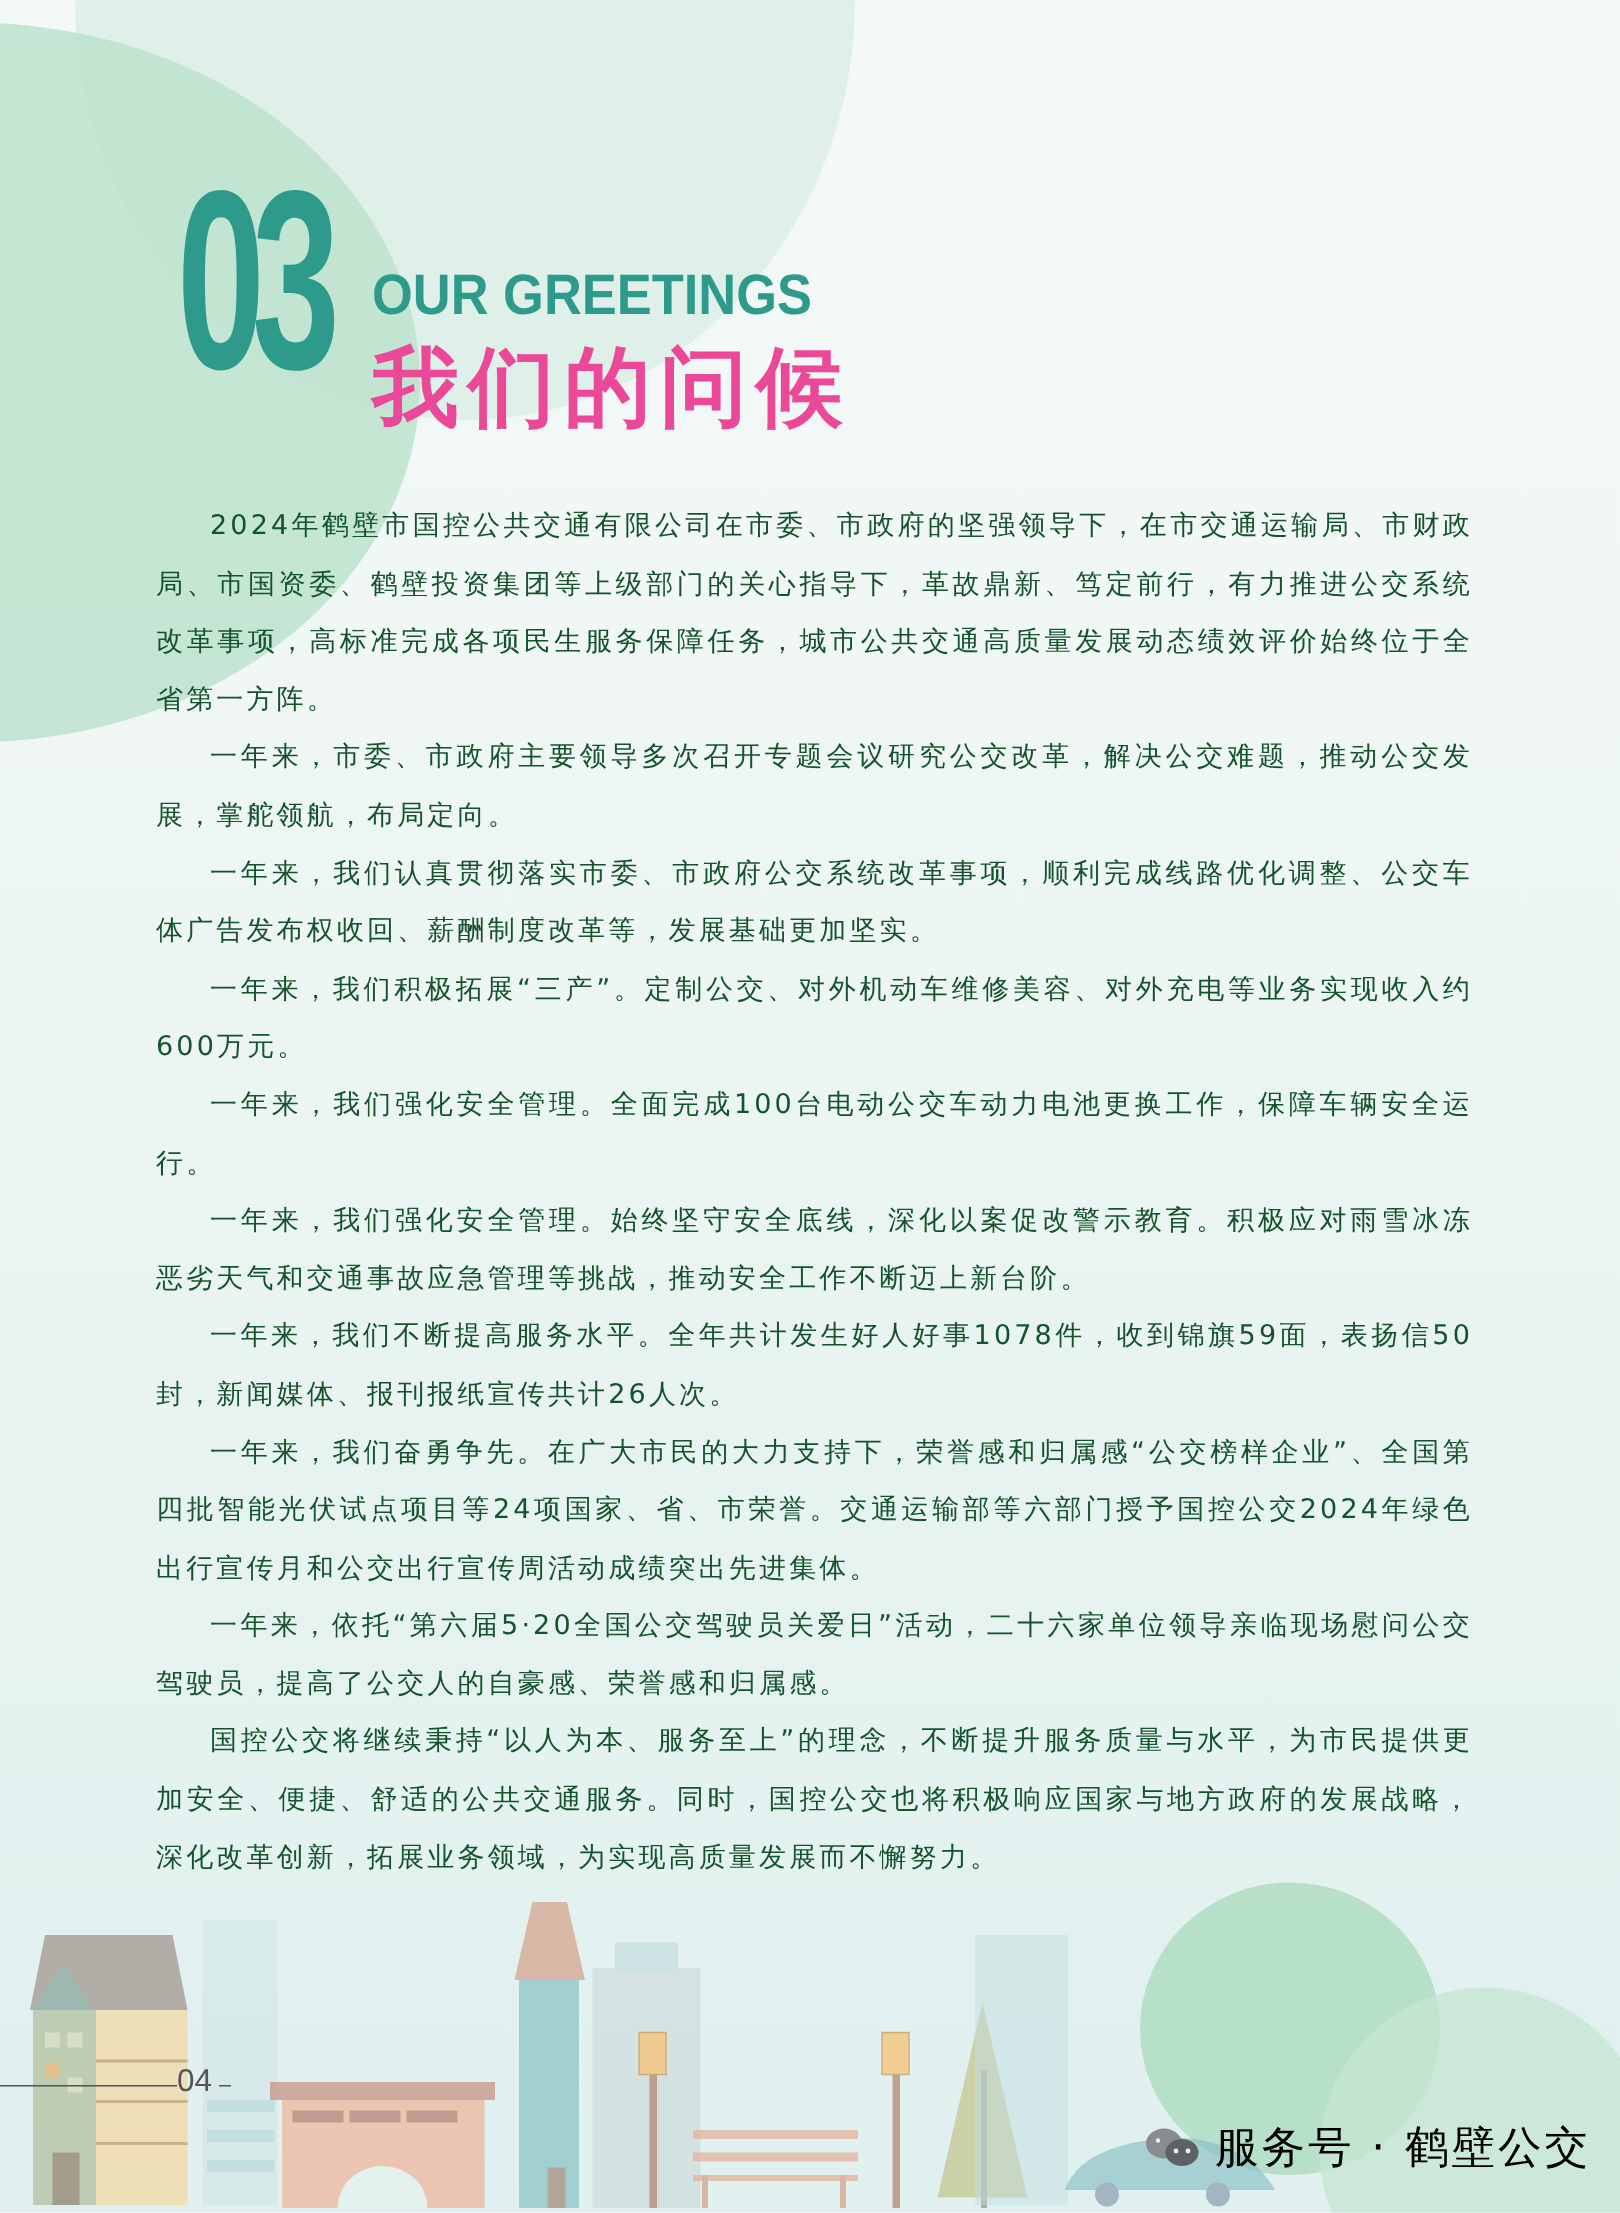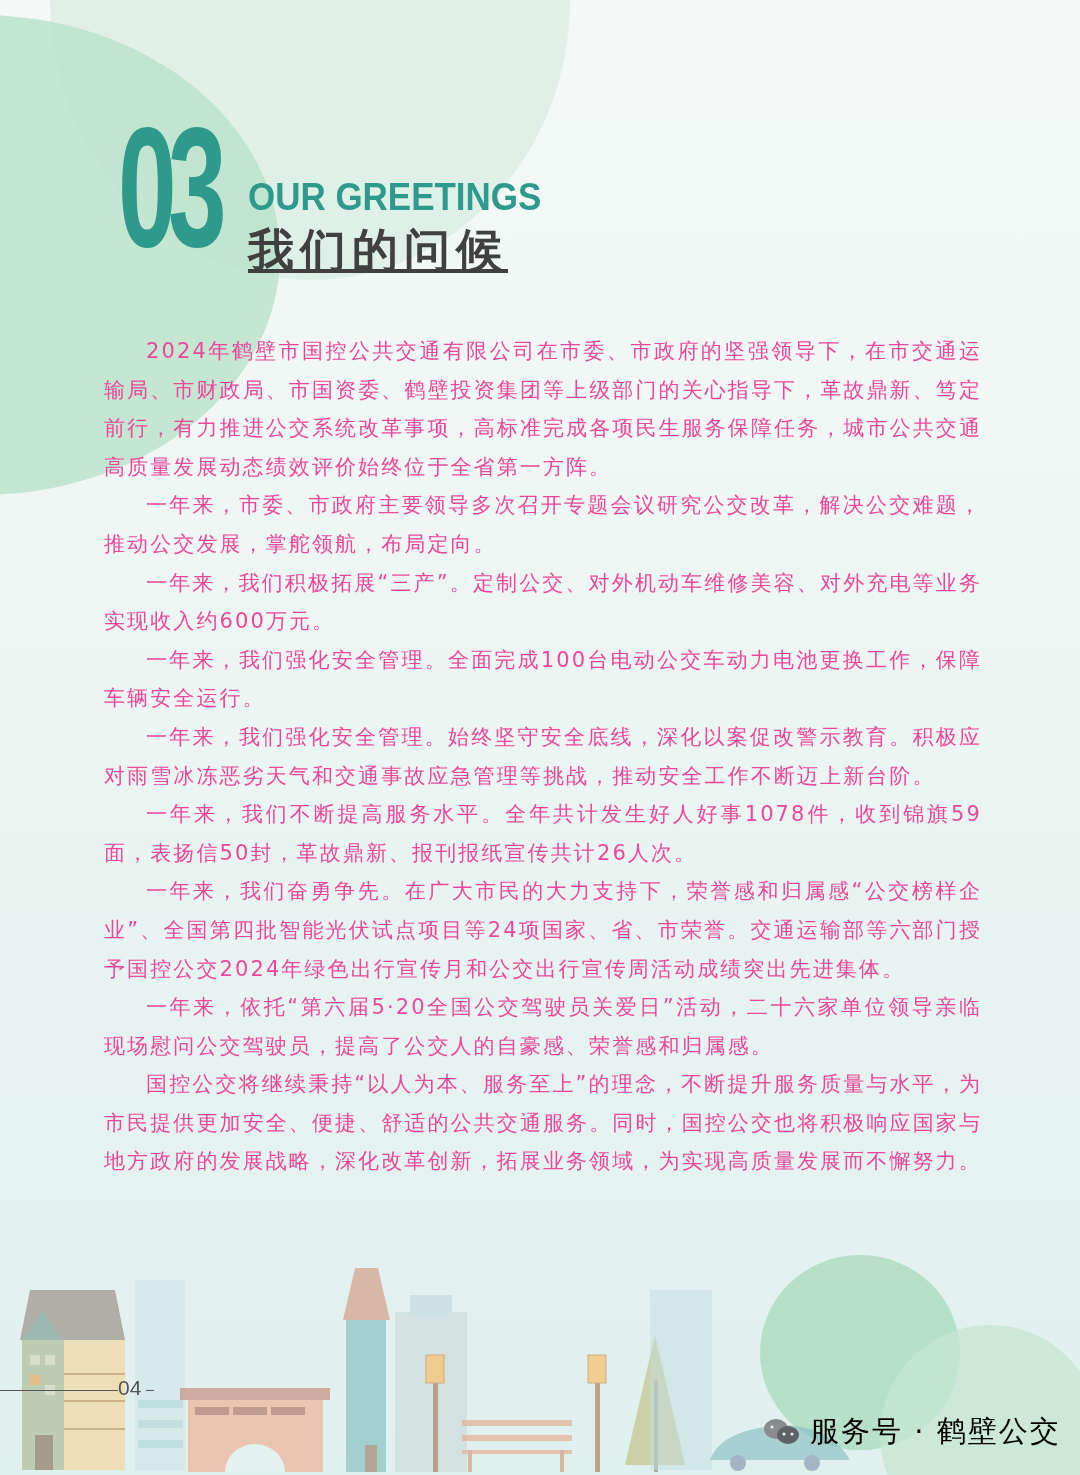--- a/index.html
+++ b/index.html
@@ -22,26 +22,26 @@
     letter-spacing:-14px; transform:scaleX(0.62); transform-origin:left top;
   }
   .en-title {
     position:absolute; left:130px; top:64px;
     font-family:"Liberation Sans", sans-serif; font-weight:bold;
     font-size:38px; color:#2e9a8b; white-space:nowrap; letter-spacing:0px;
     transform:scaleX(0.92); transform-origin:left top;
   }
   .cn-title {
     position:absolute; left:130px; top:108px;
-    font-weight:bold; font-size:46px; color:#404040; white-space:nowrap; letter-spacing:6px;text-decoration:underline;
+    font-weight:bold; font-size:58px; color:#ec4899; white-space:nowrap; letter-spacing:6px;
   }
 
   .body-text { position:absolute; left:104px; top:332px; width:878px; }
   .para {
-    margin:0; font-size:21px; line-height:38.6px; color:#ec4899;
+    margin:0; font-size:18px; line-height:38.6px; color:#14532d;
     text-indent:2em; text-align:justify; letter-spacing:2.1px;
   }
 
   .city { position:absolute; left:0; top:1260px; width:1080px; height:215px; }
   .page-num-line { position:absolute; left:0; top:1390px; width:118px; height:1px; background:#555; }
   .page-num {
     position:absolute; left:118px; top:1376px; font-size:21px; color:#555;
     font-family:"Liberation Sans", sans-serif;
     text-align:right;
   }
@@ -63,24 +63,25 @@
 
 <div class="header">
   <div class="big-num">03</div>
   <div class="en-title">OUR GREETINGS</div>
   <div class="cn-title">我们的问候</div>
 </div>
 
 <div class="body-text">
   <p class="para">2024年鹤壁市国控公共交通有限公司在市委、市政府的坚强领导下，在市交通运输局、市财政局、市国资委、鹤壁投资集团等上级部门的关心指导下，革故鼎新、笃定前行，有力推进公交系统改革事项，高标准完成各项民生服务保障任务，城市公共交通高质量发展动态绩效评价始终位于全省第一方阵。</p>
   <p class="para">一年来，市委、市政府主要领导多次召开专题会议研究公交改革，解决公交难题，推动公交发展，掌舵领航，布局定向。</p>
+  <p class="para">一年来，我们认真贯彻落实市委、市政府公交系统改革事项，顺利完成线路优化调整、公交车体广告发布权收回、薪酬制度改革等，发展基础更加坚实。</p>
   <p class="para">一年来，我们积极拓展“三产”。定制公交、对外机动车维修美容、对外充电等业务实现收入约600万元。</p>
   <p class="para">一年来，我们强化安全管理。全面完成100台电动公交车动力电池更换工作，保障车辆安全运行。</p>
   <p class="para">一年来，我们强化安全管理。始终坚守安全底线，深化以案促改警示教育。积极应对雨雪冰冻恶劣天气和交通事故应急管理等挑战，推动安全工作不断迈上新台阶。</p>
-  <p class="para">一年来，我们不断提高服务水平。全年共计发生好人好事1078件，收到锦旗59面，表扬信50封，革故鼎新、报刊报纸宣传共计26人次。</p>
+  <p class="para">一年来，我们不断提高服务水平。全年共计发生好人好事1078件，收到锦旗59面，表扬信50封，新闻媒体、报刊报纸宣传共计26人次。</p>
   <p class="para">一年来，我们奋勇争先。在广大市民的大力支持下，荣誉感和归属感“公交榜样企业”、全国第四批智能光伏试点项目等24项国家、省、市荣誉。交通运输部等六部门授予国控公交2024年绿色出行宣传月和公交出行宣传周活动成绩突出先进集体。</p>
   <p class="para">一年来，依托“第六届5·20全国公交驾驶员关爱日”活动，二十六家单位领导亲临现场慰问公交驾驶员，提高了公交人的自豪感、荣誉感和归属感。</p>
   <p class="para">国控公交将继续秉持“以人为本、服务至上”的理念，不断提升服务质量与水平，为市民提供更加安全、便捷、舒适的公共交通服务。同时，国控公交也将积极响应国家与地方政府的发展战略，深化改革创新，拓展业务领域，为实现高质量发展而不懈努力。</p>
 </div>
 
 <svg class="city" viewBox="0 0 1080 215" xmlns="http://www.w3.org/2000/svg">
 
   <g opacity="0.85">
     <polygon points="30,30 115,30 125,80 20,80" fill="#a9a39c"></polygon>
     <polygon points="22,80 42,50 62,80" fill="#8fb0a6"></polygon>

